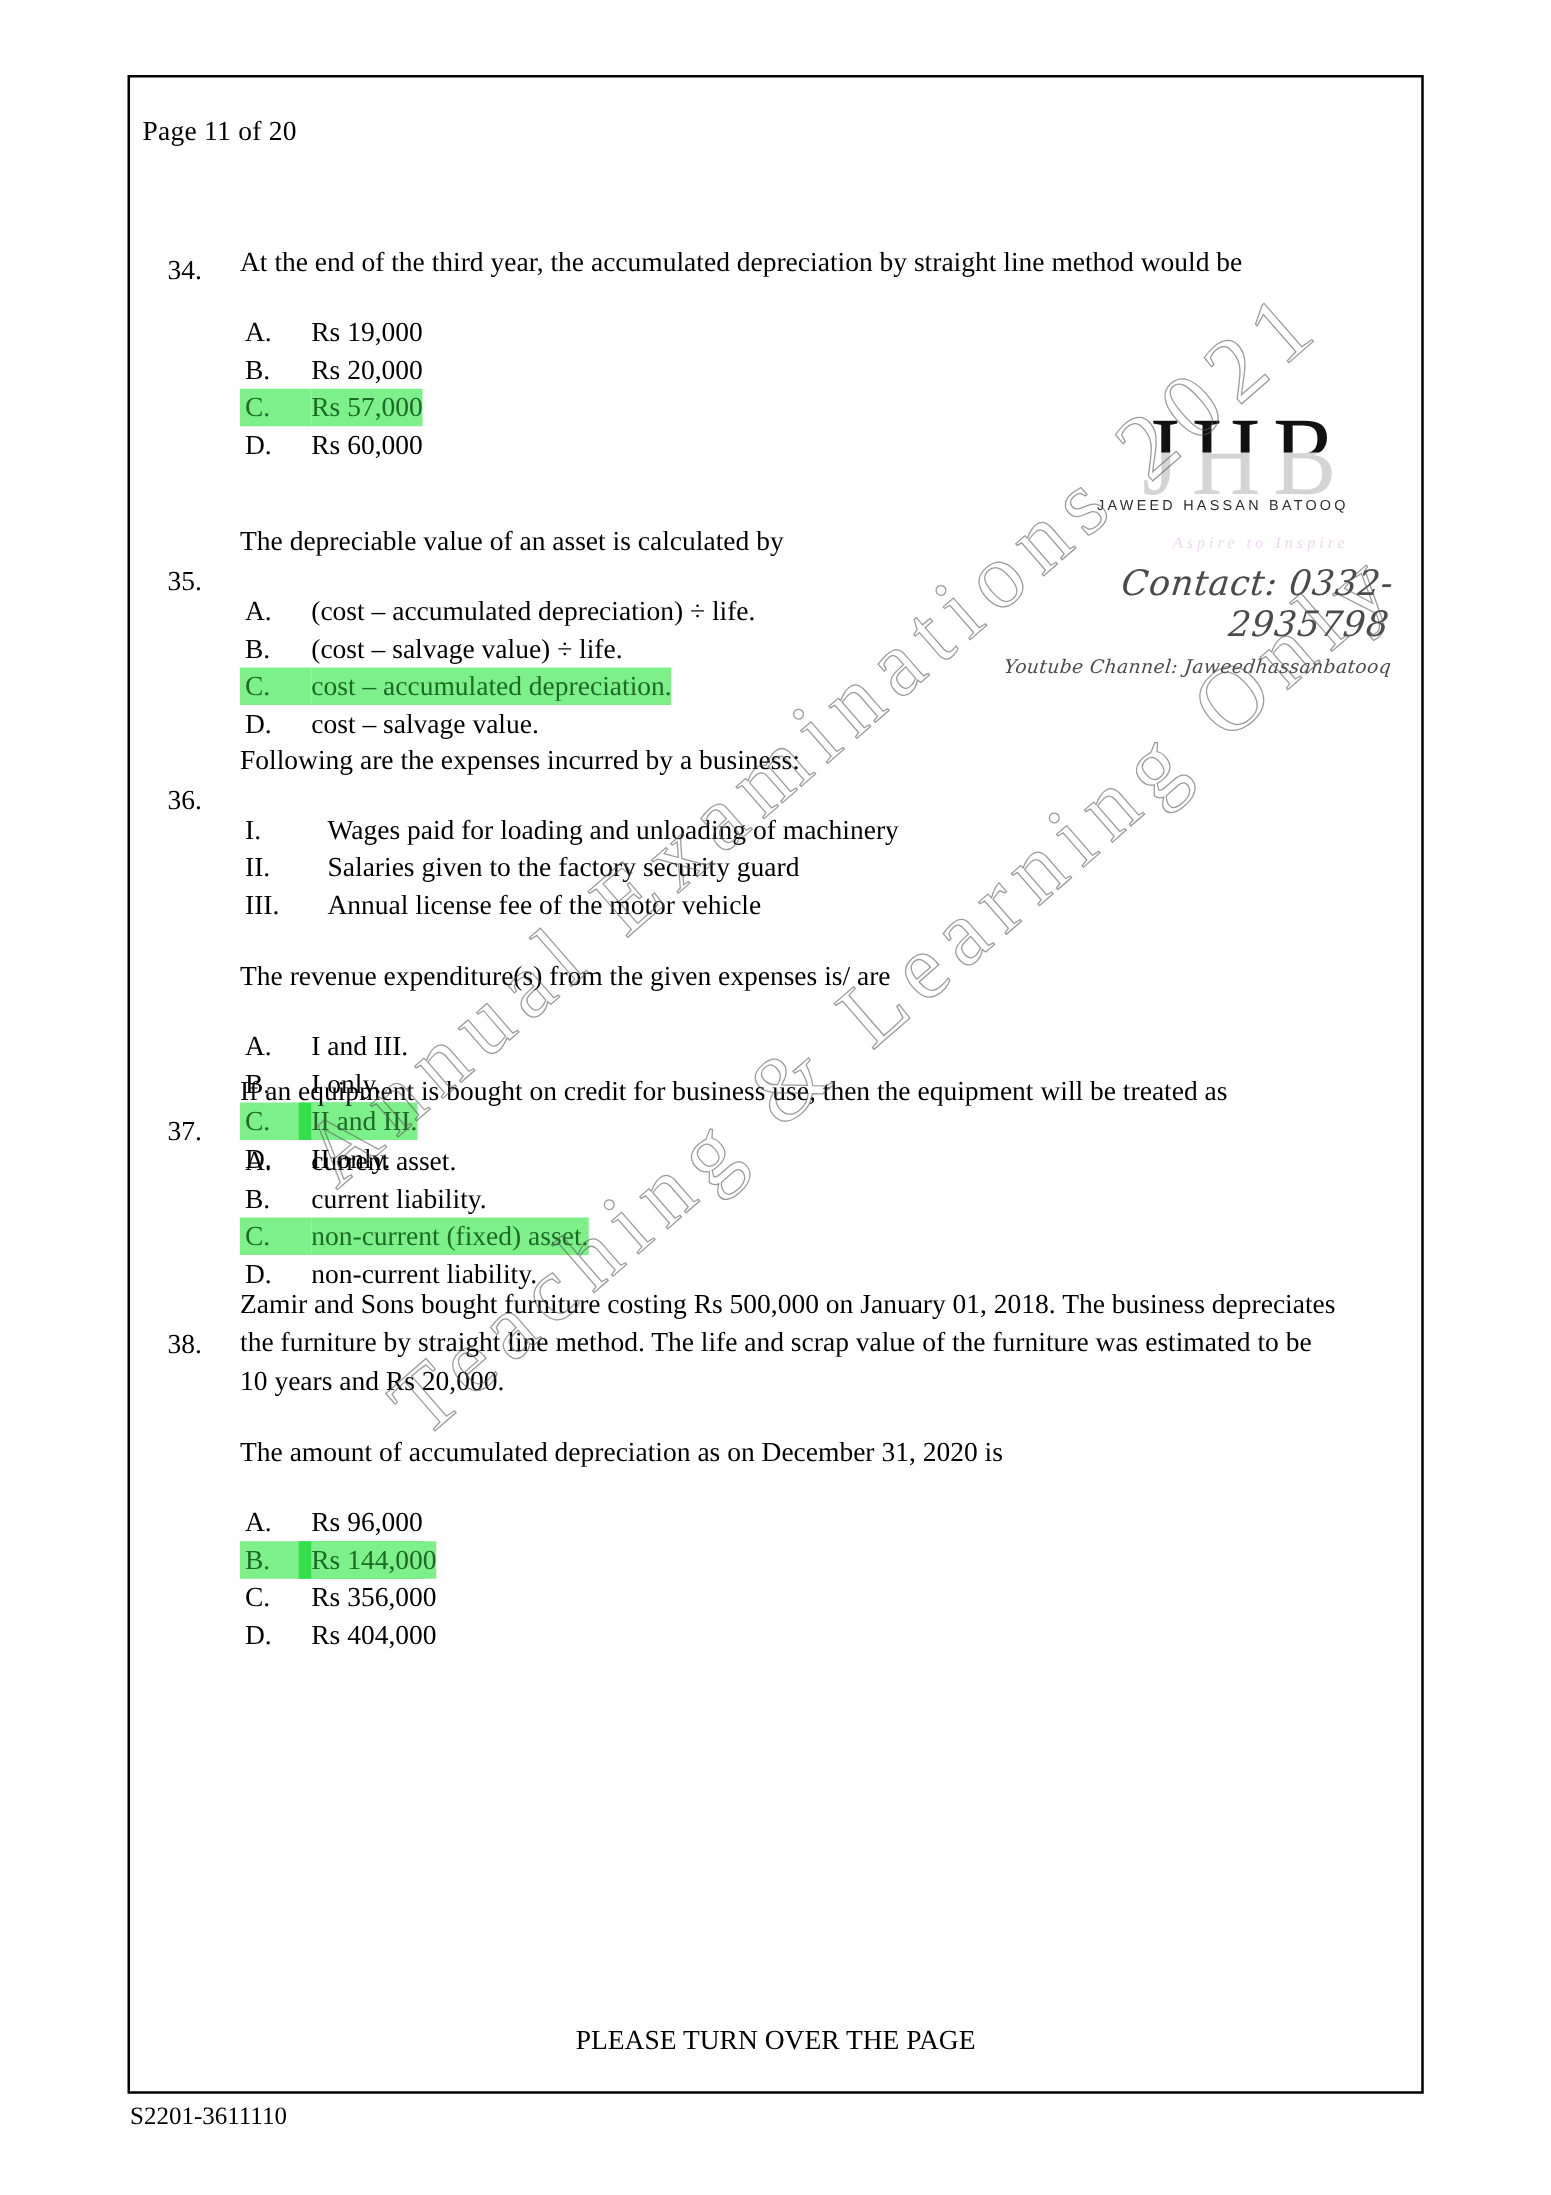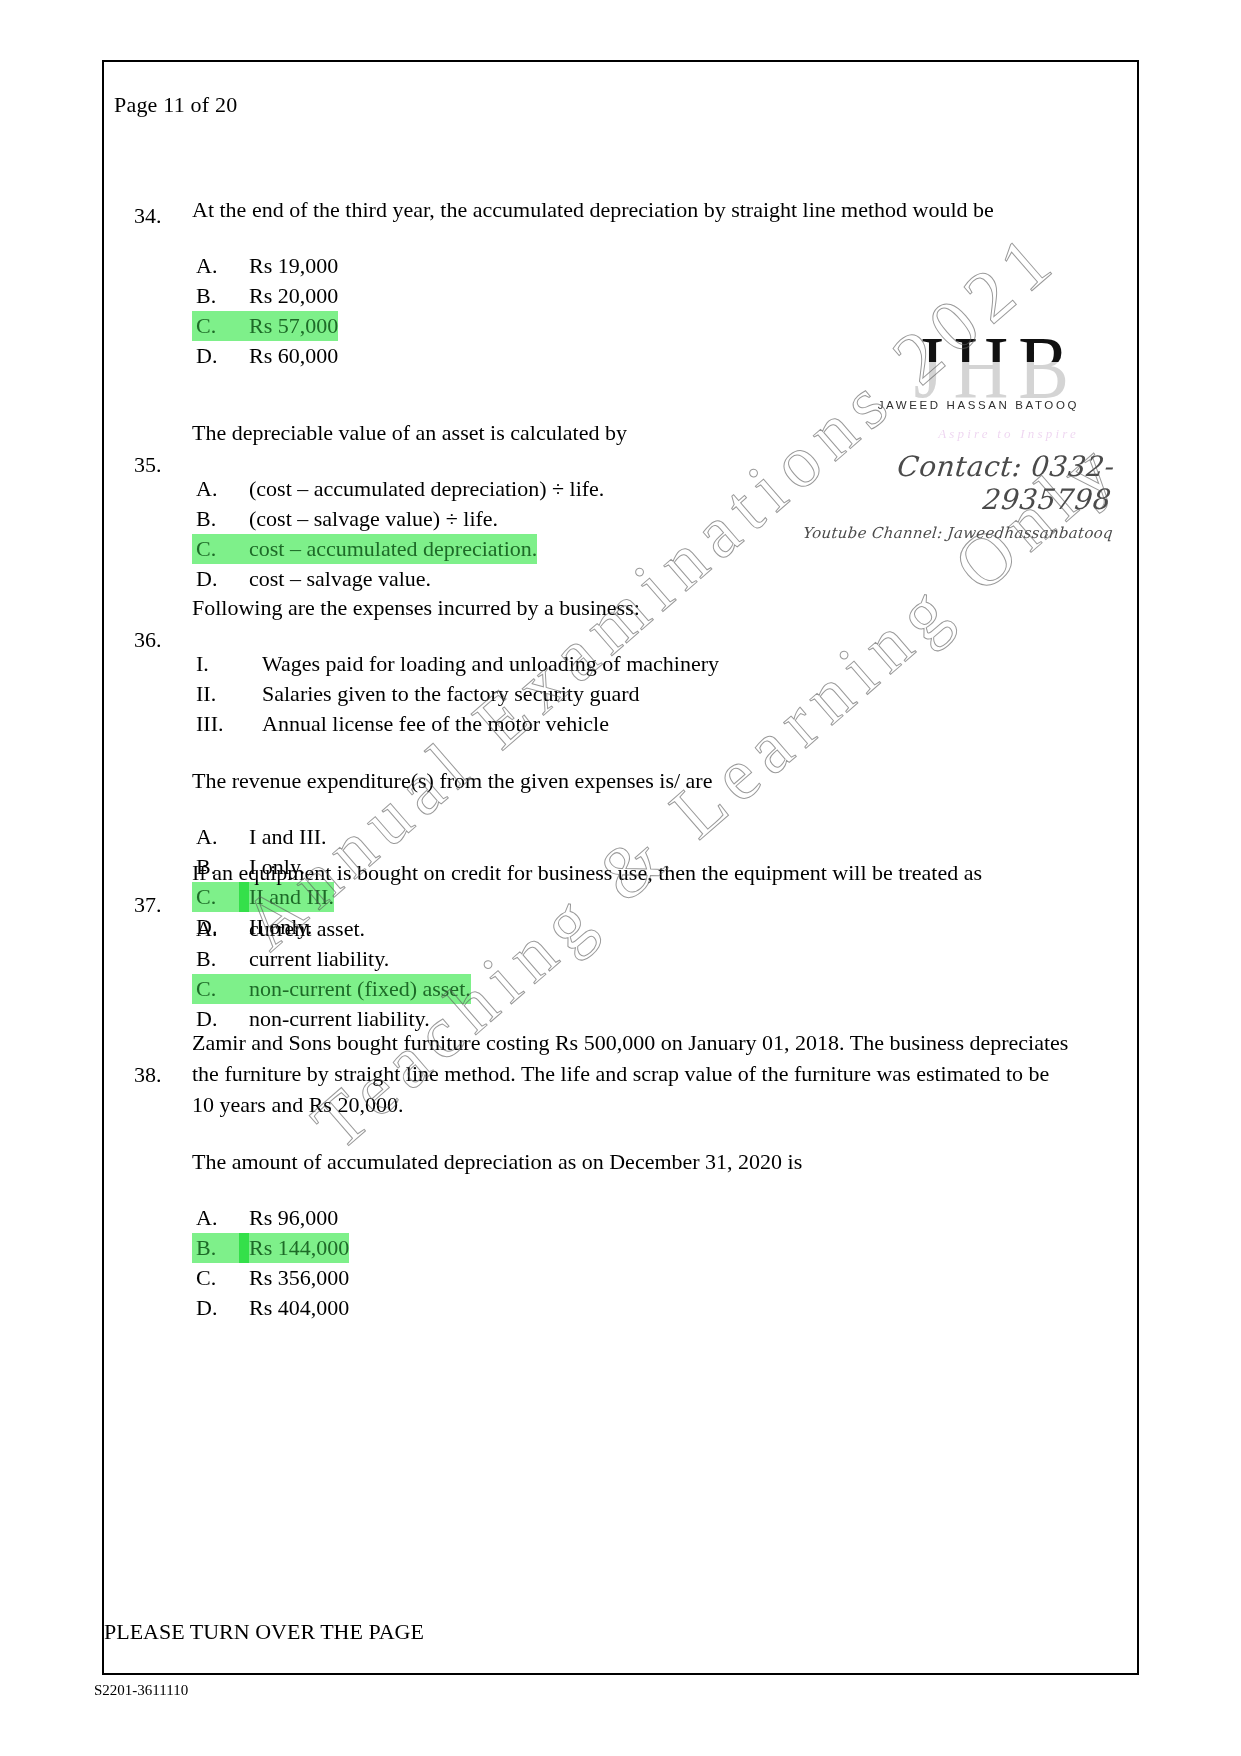--- a/index.html
+++ b/index.html
@@ -215,28 +215,28 @@
     transform: rotate(-41deg);
     transform-origin: left center;
   }
 
   
   #footer-note {
     position: absolute;
     left: 0;
     right: 0;
     bottom: 28px;
-    text-align: left;
+    text-align: center;
     font-size: 22px;
   }
   #doc-code {
     position: absolute;
-    left: 94px;
+    left: 104px;
     top: 1682px;
-    font-size: 15px;
+    font-size: 20px;
   }
 </style>
 </head>
 <body>
 
 <div id="page-frame">
 
   <div id="logo-block">
     <div id="logo-mark">
       <span class="jhb">JHB</span>

